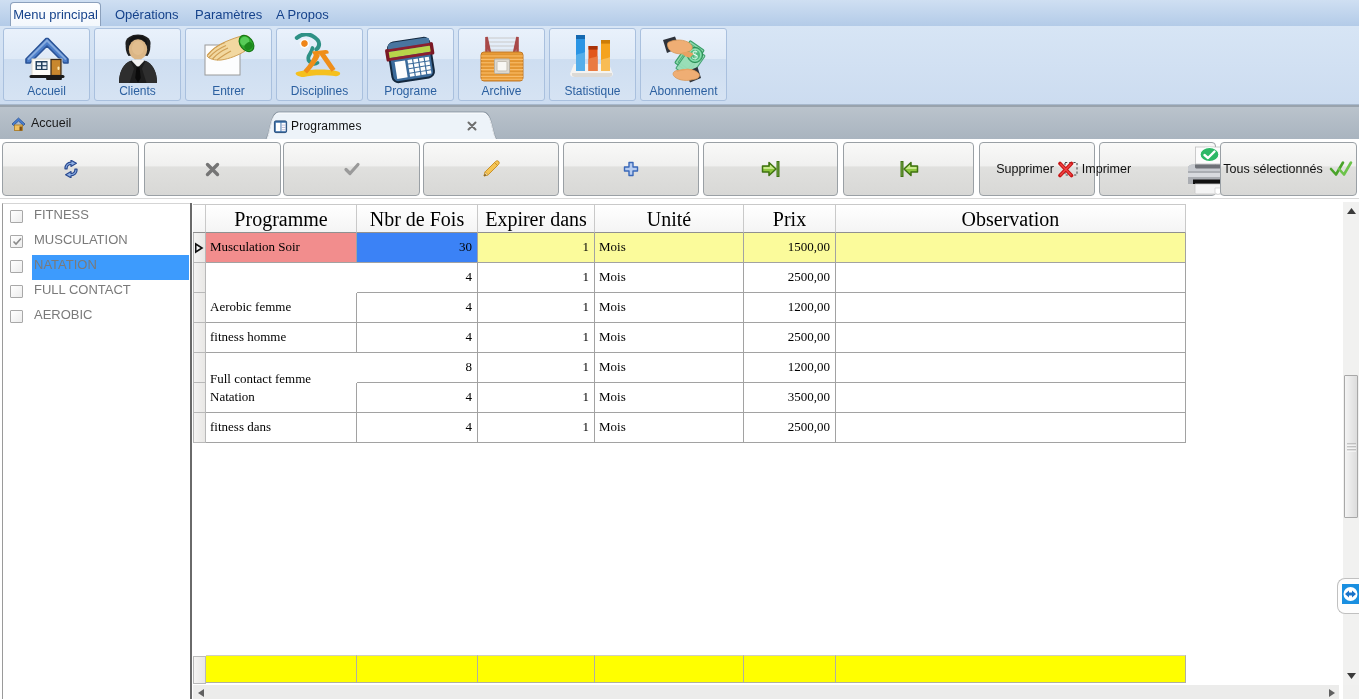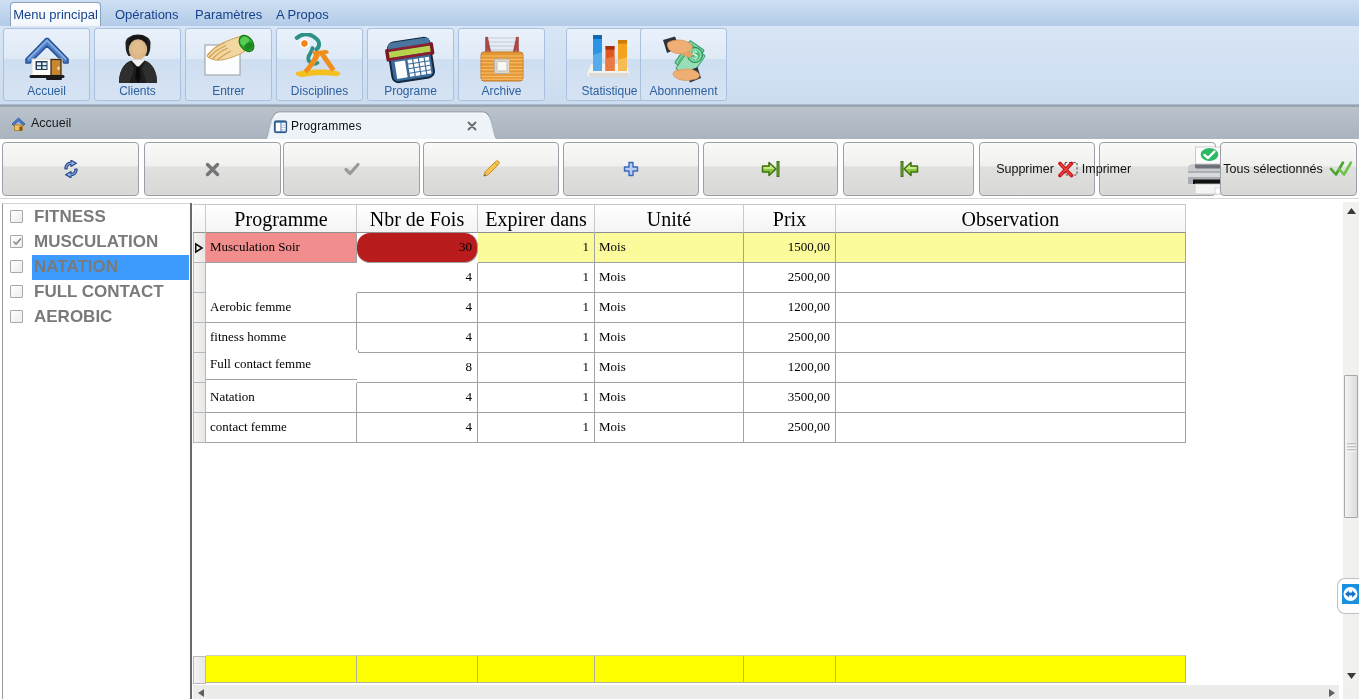--- a/index.html
+++ b/index.html
@@ -36,21 +36,21 @@
 #toolbar { position:absolute; left:0; top:139px; width:1359px; height:60px; background:#fff;
   border-bottom:1px solid #d8d8d8; }
 .tbtn { position:absolute; top:3px; height:54px; border:1px solid #9aa0a5; border-radius:4px;
   background:linear-gradient(180deg,#f9f9f8 0%,#f0f0ef 44%,#e0e0de 46%,#d8d8d6 100%);
   display:flex; align-items:center; justify-content:center; font-size:12.5px; color:#111; white-space:nowrap; }
 .ticon { display:flex; align-items:center; }
 #leftpanel { position:absolute; left:2px; top:203px; width:188px; height:496px;
   background:#fff; border-left:1px solid #9a9a9a; border-top:1px solid #d5d5d5; }
 .lchk { position:absolute; left:10px; width:13px; height:13px;
   border:1px solid #a8a8a8; background:linear-gradient(135deg,#ffffff,#ececec); border-radius:1px; }
-.ltxt { position:absolute; left:34px; font-size:17px; color:#7a7a7a;font-weight:bold; }
+.ltxt { position:absolute; left:34px; font-size:13px; color:#7a7a7a; }
 #splitter { position:absolute; left:190px; top:203px; width:2px; height:496px; background:#6a6a6a; }
 
 .ghd { position:absolute; background:linear-gradient(#ffffff,#f4f4f4); border-right:1px solid #c9c9c9;
   border-bottom:1px solid #909090; border-top:1px solid #c9c9c9;
   font-family:"Liberation Serif", serif; font-size:20px; color:#000; text-align:center; }
 .grh { position:absolute; background:linear-gradient(90deg,#f5f4f3,#e8e7e5); border:1px solid #b8b8b8; border-top:none; }
 .gc { position:absolute; background:#fff; border-right:1px solid #a2a2a2; border-bottom:1px solid #a2a2a2;
   font-family:"Liberation Serif", serif; font-size:13px; color:#000; white-space:nowrap; overflow:hidden; }
 .gc.l { padding-left:4px; }
 .gc.r { padding-right:5px; text-align:right; }
@@ -190,21 +190,21 @@
               <line x1="5" y1="31.7" x2="47" y2="31.7"></line>
               <line x1="5" y1="35.1" x2="47" y2="35.1"></line>
               <line x1="5" y1="38.5" x2="47" y2="38.5"></line>
               <line x1="5" y1="41.9" x2="47" y2="41.9"></line>
 </g>
 <rect x="18.5" y="26" width="15" height="14.5" rx="1" fill="#ddd8ce" stroke="#b8b2a6"></rect>
 <rect x="21" y="28.5" width="10" height="9.5" rx="1" fill="#f8f7f3" stroke="#c5c0b5"></rect>
 </svg></div>
         <div class="rlabel">Archive</div>
       </div>
-<div class="rbtn" style="left:566px;">
+<div class="rbtn" style="left:549px;">
         <div class="ricon"><svg width="56" height="52" viewBox="0 0 56 52">
 <path d="M9 31 L44 31 L48 41 C48 43 46 44 43 44 L10 44 C7 44 5 43 5 41 Z" fill="#f4f3f1"></path>
 <path d="M7 40 L47 40 L47 42 C47 43.5 45 44 43 44 L11 44 C9 44 7 43.5 7 42 Z" fill="#dcdad6"></path>
 <rect x="11" y="2" width="9" height="36" fill="#2a95e5"></rect>
 <rect x="11" y="2" width="9" height="4" fill="#1468b0"></rect>
 <path d="M11 22 C14 20.5 17 20.5 20 19 L20 38 L11 38 Z" fill="#55aeea"></path>
 <rect x="23.5" y="13" width="9" height="25" fill="#e2571b"></rect>
 <rect x="23.5" y="13" width="9" height="3.6" fill="#a83208"></rect>
 <path d="M23.5 26 C26.5 24.5 29.5 24.5 32.5 23 L32.5 38 L23.5 38 Z" fill="#ea7b42"></path>
 <rect x="36" y="7" width="9" height="31" fill="#f5a31d"></rect>
@@ -387,21 +387,21 @@
 <div class="ghd t" style="left:478px;top:204px;width:117px;height:29px;line-height:29px;">Expirer dans</div>
 <div class="ghd t" style="left:595px;top:204px;width:149px;height:29px;line-height:29px;">Unité</div>
 <div class="ghd t" style="left:744px;top:204px;width:92px;height:29px;line-height:29px;">Prix</div>
 <div class="ghd t" style="left:836px;top:204px;width:350px;height:29px;line-height:29px;">Observation</div>
 <div class="grh" style="left:193px;top:233px;width:13px;height:30px;"></div>
 <div class="rowarrow" style="left:194px;top:241px;"><svg width="11" height="14" viewBox="0 0 11 14">
         <path d="M1 1.5 L9.5 7 L1 12.5 Z" fill="#111"></path>
         <path d="M2.5 4.5 L6.5 7 L2.5 9.5 Z" fill="#f5f5f5"></path>
       </svg></div>
 <div class="gc l" style="left:206px;top:233px;width:151px;height:30px;line-height:28px;background:#f28d8d;">Musculation Soir</div>
-<div class="gc r" style="left:357px;top:233px;width:121px;height:30px;line-height:28px;background:#b91c1c;border-radius:13px;">30</div>
+<div class="gc r" style="left:357px;top:233px;width:121px;height:30px;line-height:28px;background:#3b82f6;">30</div>
 <div class="gc r" style="left:478px;top:233px;width:117px;height:30px;line-height:28px;background:#fbfb9b;">1</div>
 <div class="gc l" style="left:595px;top:233px;width:149px;height:30px;line-height:28px;background:#fbfb9b;">Mois</div>
 <div class="gc r" style="left:744px;top:233px;width:92px;height:30px;line-height:28px;background:#fbfb9b;">1500,00</div>
 <div class="gc l" style="left:836px;top:233px;width:350px;height:30px;line-height:28px;background:#fbfb9b;"></div>
 <div class="grh" style="left:193px;top:263px;width:13px;height:30px;"></div>
 <div class="gc r" style="left:357px;top:263px;width:121px;height:30px;line-height:28px;">4</div>
 <div class="gc r" style="left:478px;top:263px;width:117px;height:30px;line-height:28px;">1</div>
 <div class="gc l" style="left:595px;top:263px;width:149px;height:30px;line-height:28px;">Mois</div>
 <div class="gc r" style="left:744px;top:263px;width:92px;height:30px;line-height:28px;">2500,00</div>
 <div class="gc l" style="left:836px;top:263px;width:350px;height:30px;line-height:28px;"></div>
@@ -413,35 +413,35 @@
 <div class="gc r" style="left:744px;top:293px;width:92px;height:30px;line-height:28px;">1200,00</div>
 <div class="gc l" style="left:836px;top:293px;width:350px;height:30px;line-height:28px;"></div>
 <div class="grh" style="left:193px;top:323px;width:13px;height:30px;"></div>
 <div class="gc l" style="left:206px;top:323px;width:151px;height:30px;line-height:28px;">fitness homme</div>
 <div class="gc r" style="left:357px;top:323px;width:121px;height:30px;line-height:28px;">4</div>
 <div class="gc r" style="left:478px;top:323px;width:117px;height:30px;line-height:28px;">1</div>
 <div class="gc l" style="left:595px;top:323px;width:149px;height:30px;line-height:28px;">Mois</div>
 <div class="gc r" style="left:744px;top:323px;width:92px;height:30px;line-height:28px;">2500,00</div>
 <div class="gc l" style="left:836px;top:323px;width:350px;height:30px;line-height:28px;"></div>
 <div class="grh" style="left:193px;top:353px;width:13px;height:30px;"></div>
-<div class="gc l" style="left:206px;top:350px;width:153px;height:30px;line-height:28px;">Full contact femme</div>
+<div class="gc l" style="left:206px;top:365px;width:153px;height:30px;line-height:28px;">Full contact femme</div>
 <div class="gc r" style="left:357px;top:353px;width:121px;height:30px;line-height:28px;">8</div>
 <div class="gc r" style="left:478px;top:353px;width:117px;height:30px;line-height:28px;">1</div>
 <div class="gc l" style="left:595px;top:353px;width:149px;height:30px;line-height:28px;">Mois</div>
 <div class="gc r" style="left:744px;top:353px;width:92px;height:30px;line-height:28px;">1200,00</div>
 <div class="gc l" style="left:836px;top:353px;width:350px;height:30px;line-height:28px;"></div>
 <div class="grh" style="left:193px;top:383px;width:13px;height:30px;"></div>
 <div class="gc l" style="left:206px;top:383px;width:151px;height:30px;line-height:28px;">Natation</div>
 <div class="gc r" style="left:357px;top:383px;width:121px;height:30px;line-height:28px;">4</div>
 <div class="gc r" style="left:478px;top:383px;width:117px;height:30px;line-height:28px;">1</div>
 <div class="gc l" style="left:595px;top:383px;width:149px;height:30px;line-height:28px;">Mois</div>
 <div class="gc r" style="left:744px;top:383px;width:92px;height:30px;line-height:28px;">3500,00</div>
 <div class="gc l" style="left:836px;top:383px;width:350px;height:30px;line-height:28px;"></div>
 <div class="grh" style="left:193px;top:413px;width:13px;height:30px;"></div>
-<div class="gc l" style="left:206px;top:413px;width:151px;height:30px;line-height:28px;">contact femme</div>
+<div class="gc l" style="left:206px;top:413px;width:151px;height:30px;line-height:28px;">fitness dans</div>
 <div class="gc r" style="left:357px;top:413px;width:121px;height:30px;line-height:28px;">4</div>
 <div class="gc r" style="left:478px;top:413px;width:117px;height:30px;line-height:28px;">1</div>
 <div class="gc l" style="left:595px;top:413px;width:149px;height:30px;line-height:28px;">Mois</div>
 <div class="gc r" style="left:744px;top:413px;width:92px;height:30px;line-height:28px;">2500,00</div>
 <div class="gc l" style="left:836px;top:413px;width:350px;height:30px;line-height:28px;"></div>
 
 <div class="grh" style="left:193px;top:656px;width:13px;height:28px;border-top:1px solid #bbb;"></div>
 <div class="fyc" style="left:206px;top:655px;width:151px;height:28px;"></div>
 <div class="fyc" style="left:357px;top:655px;width:121px;height:28px;"></div>
 <div class="fyc" style="left:478px;top:655px;width:117px;height:28px;"></div>

